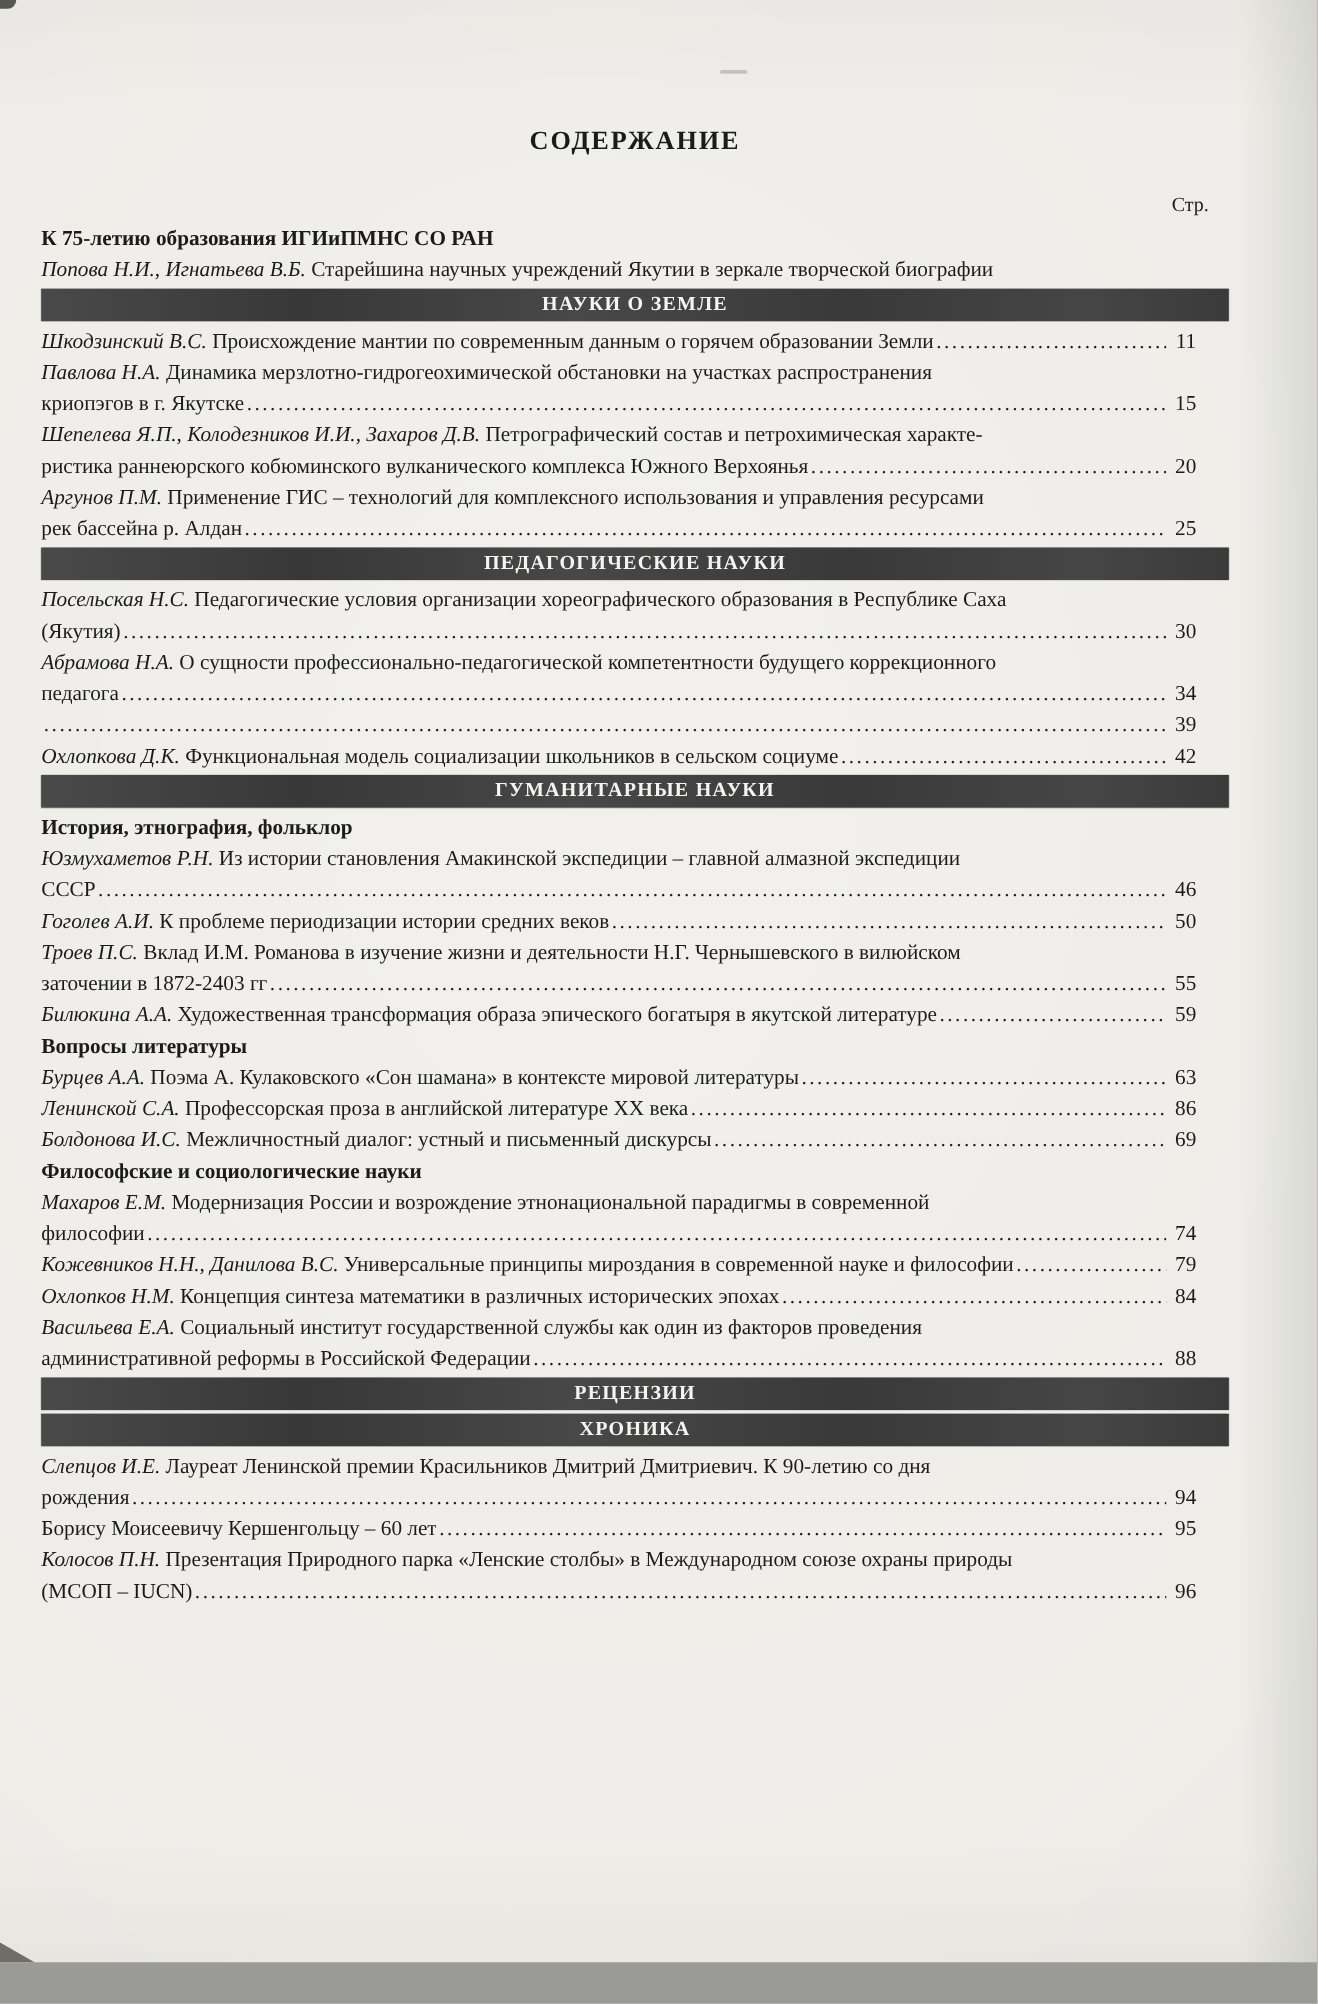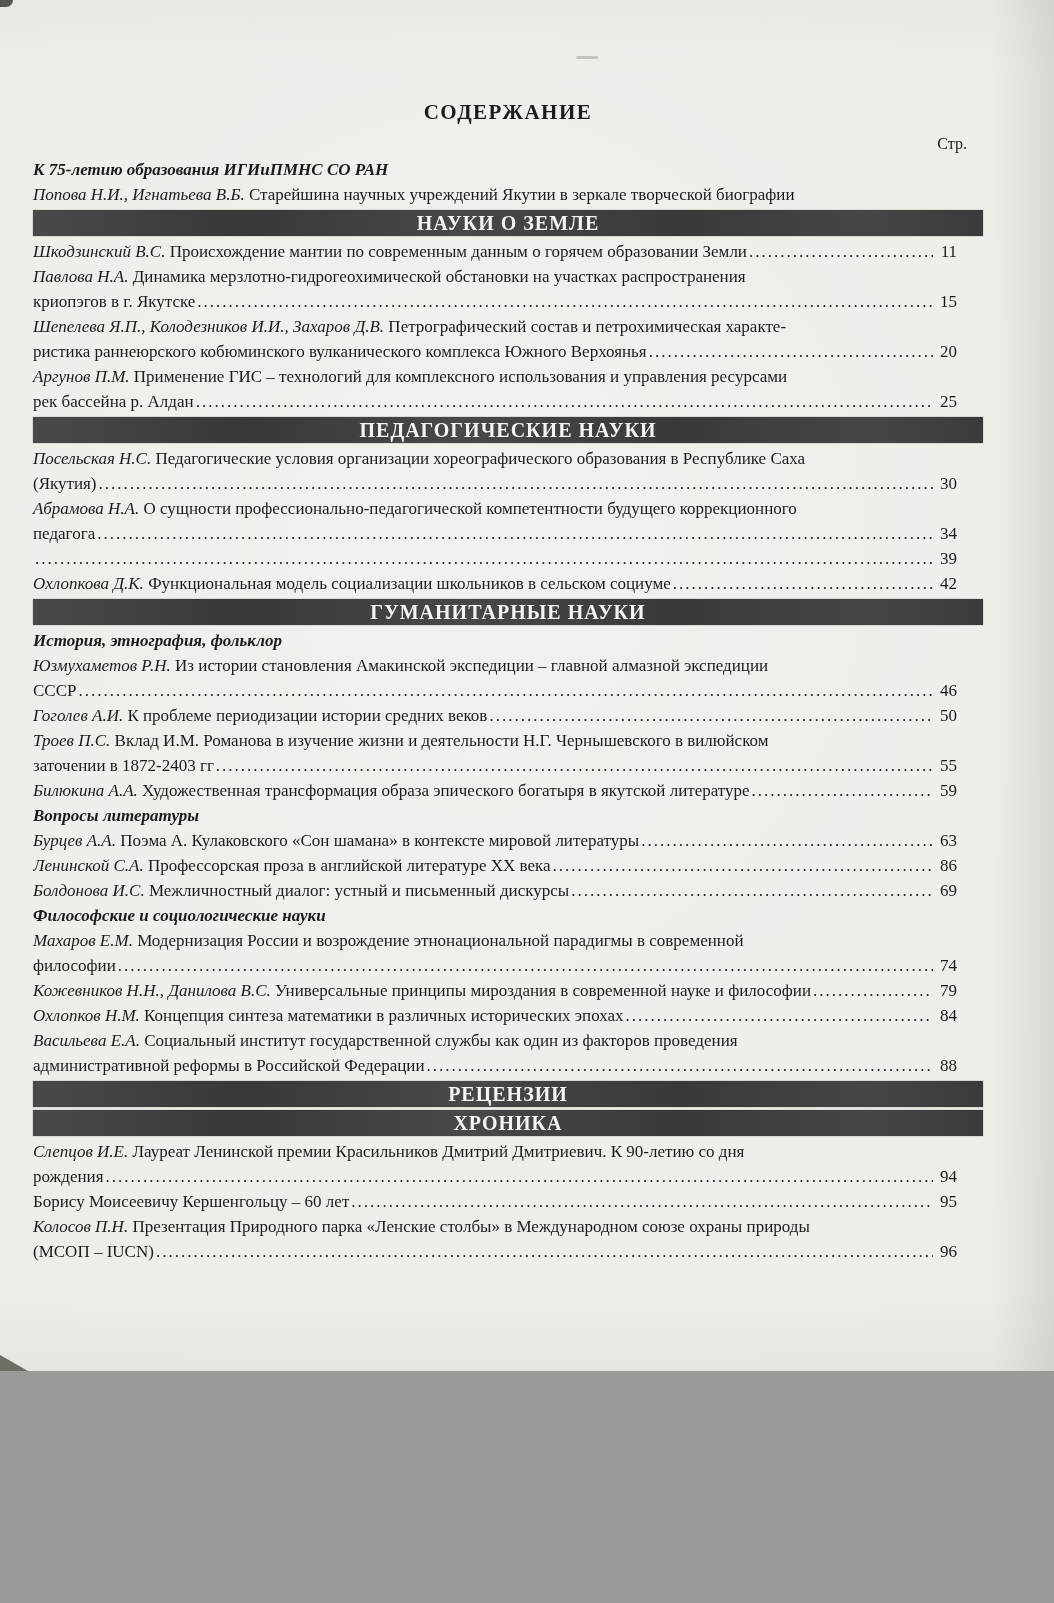--- a/index.html
+++ b/index.html
@@ -5,21 +5,21 @@
 <style>
   * { margin: 0; padding: 0; box-sizing: border-box; }
   html, body { background: #9a9a96; }
   body {
     width: 1054px;
     font-family: "Liberation Serif", "DejaVu Serif", serif;
   }
   .scan {
     position: relative;
     width: 1054px;
-    height: 1371px;
+    height: 1570px;
     background: var(--paper, #edece7);
     background-image:
       radial-gradient(ellipse 140% 120% at 45% 40%, rgba(255,255,255,0.25), rgba(0,0,0,0) 60%),
       linear-gradient(180deg, rgba(120,120,110,0.05), rgba(0,0,0,0) 6%, rgba(0,0,0,0) 94%, rgba(120,120,110,0.06));
     color: var(--ink, #1b1b1b);
     overflow: hidden;
   }
   .edge-right {
     position: absolute; top: 0; right: 0; width: 62px; height: 100%;
     background: linear-gradient(90deg, rgba(0,0,0,0) 0%, rgba(125,130,118,0.10) 55%, rgba(110,115,103,0.17) 100%);
@@ -45,40 +45,39 @@
     text-align: center;
     font-weight: bold;
     font-size: 21px;
     letter-spacing: 1.5px;
     line-height: 26px;
   }
   .str-label {
     text-align: right;
     font-size: 16px;
     line-height: 18px;
-    margin-top: 10px;
+    margin-top: 31px;
     padding-right: 16px;
   }
   .toc { margin-top: 4px; }
   .subheading {
     font-weight: bold;
-    font-style: italic;
     font-size: 17px;
     line-height: 25px;
   }
   .band {
     background-color: var(--band-bg, #3e3e3e);
     background-image: linear-gradient(90deg,
       rgba(255,255,255,0.06), rgba(0,0,0,0.10) 22%,
       rgba(255,255,255,0.05) 45%, rgba(0,0,0,0.08) 68%,
       rgba(255,255,255,0.04) 88%, rgba(0,0,0,0.06));
     color: var(--band-text, #f4f4f0);
     font-weight: bold;
     text-align: center;
-    font-size: 20px;
+    font-size: 16px;
     line-height: 26px;
     letter-spacing: 1px;
     margin: 3px 0;
     box-shadow: 0 0 1px rgba(0,0,0,0.5);
   }
   .entry .line {
     font-size: 17px;
     line-height: 25px;
   }
   .line.last {

